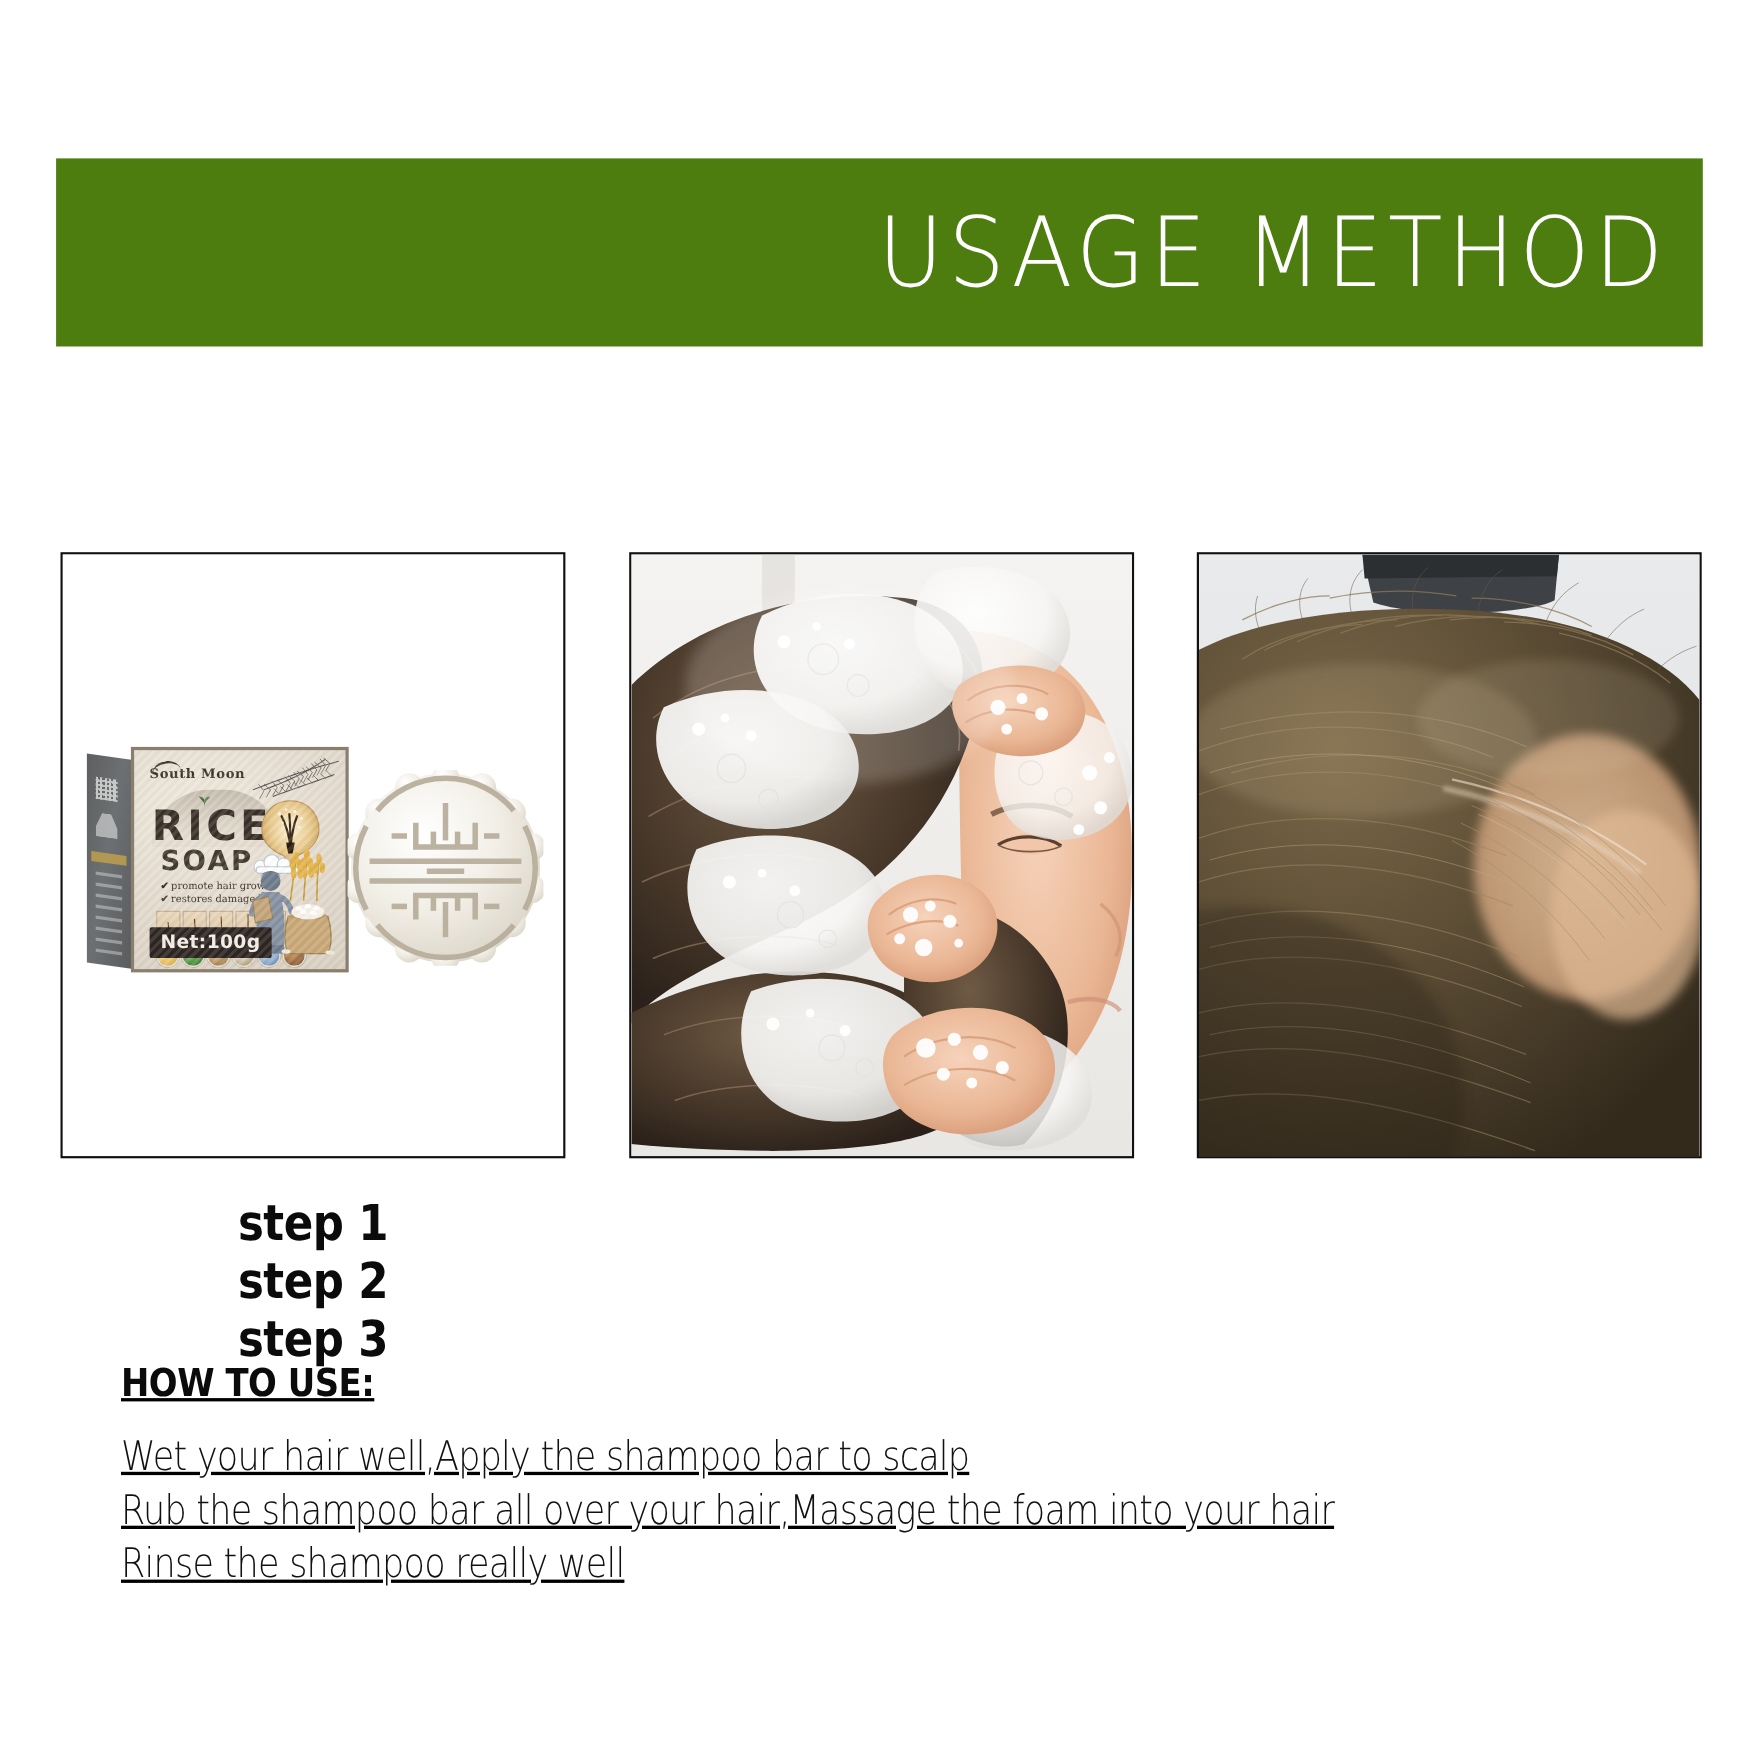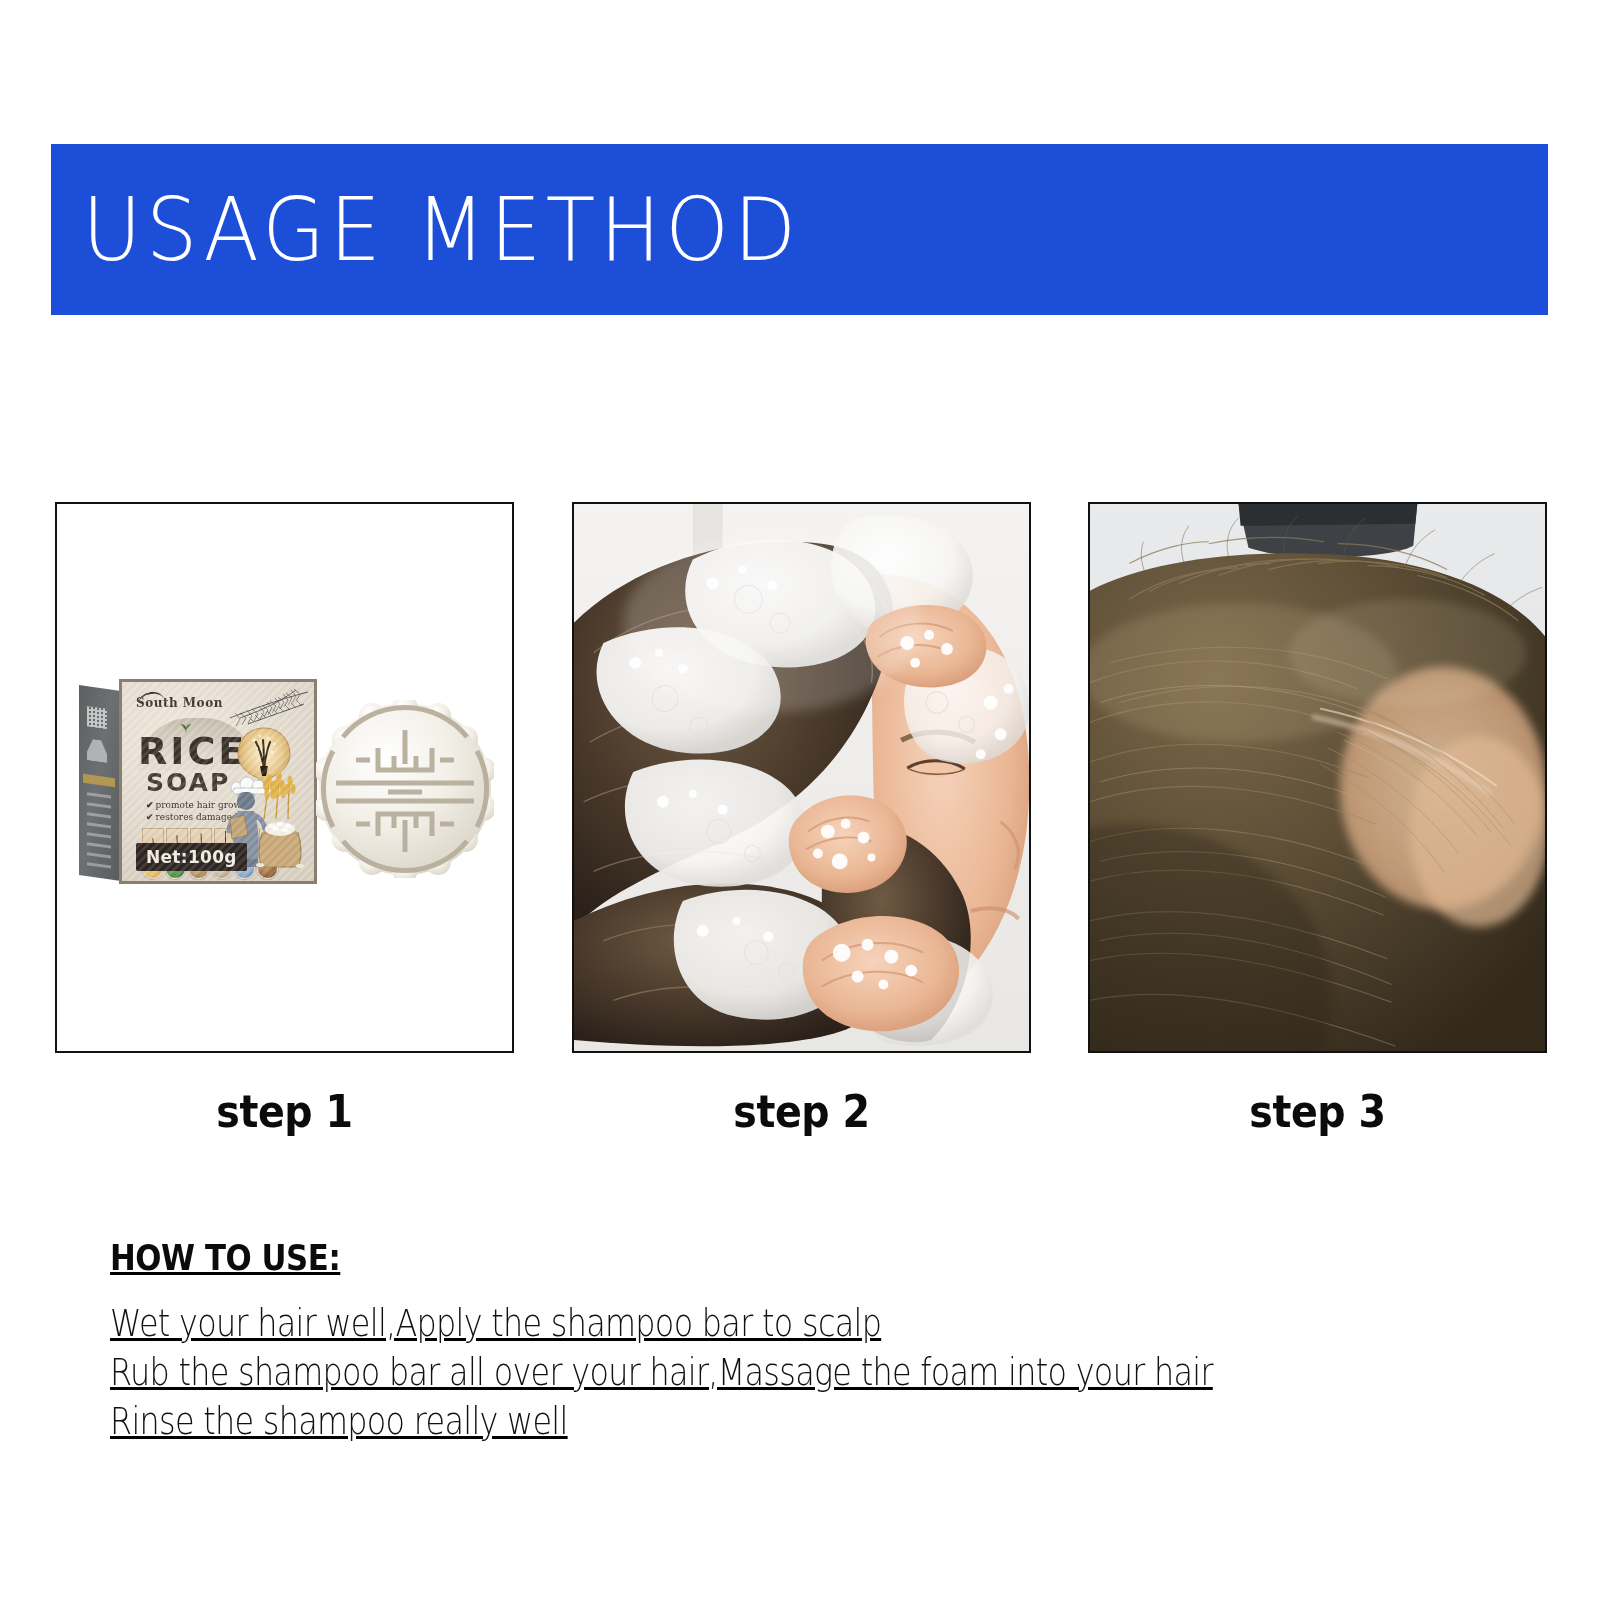--- a/index.html
+++ b/index.html
@@ -15,24 +15,24 @@
     overflow: hidden;
   }
 
   
   #banner {
     position: absolute;
     left: 51px;
     top: 144px;
     width: 1497px;
     height: 171px;
-    background: #1d4ed8;
+    background: #4d7c0f;
     display: flex;
     align-items: center;
-    justify-content: flex-start;
+    justify-content: flex-end;
   }
   #banner-title {
     color: #ffffff;
     font-size: 88px;
     letter-spacing: 5px;
     font-weight: 300;
     font-family: "DejaVu Sans", sans-serif;
     transform: scaleX(0.92);
     white-space: nowrap;
     line-height: 1;
@@ -58,21 +58,22 @@
     background: #fff;
   }
 
   
   #labels-row {
     position: absolute;
     left: 55px;
     top: 1085px;
     width: 1492px;
     display: flex;
-    justify-content: space-between;
+    justify-content: flex-start;
+    flex-direction: column;
   }
   .step-label {
     width: 459px;
     text-align: center;
     font-size: 45px;
     font-weight: bold;
     color: #0b0b0b;
     font-family: "DejaVu Sans", sans-serif;
     transform: scaleX(0.88);
     letter-spacing: -0.5px;

